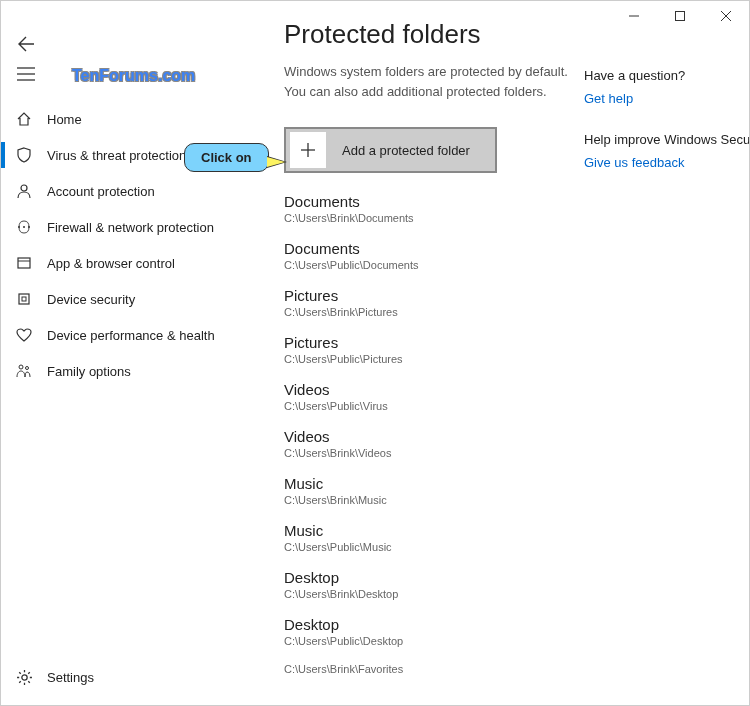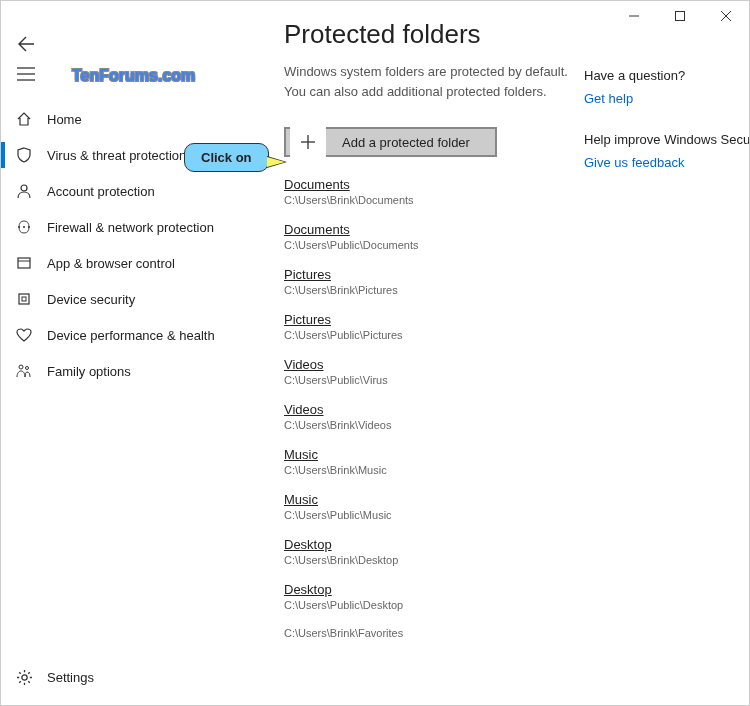--- a/index.html
+++ b/index.html
@@ -25,27 +25,27 @@
     .page-title { font-size: 26px; font-weight: 400; color: #222; margin-bottom: 12px; }
     .description { font-size: 13px; color: #555; width: 300px; line-height: 1.5; }
     
     .content-row { display: flex; align-items: flex-start; }
     .content-left { flex: 0 0 300px; }
     .content-right { flex: 0 0 auto; padding-top: 6px; }
     
     .right-heading { font-size: 13px; color: #222; margin-bottom: 8px; }
     .right-link { font-size: 13px; color: #0066cc; cursor: pointer; display: block; margin-bottom: 26px; }
     
-    .add-button { margin-top: 26px; margin-bottom: 20px; width: 213px; height: 30px; background: #ccc; border: 2px solid #888; display: flex; align-items: center; padding: 4px; cursor: pointer; }
+    .add-button { margin-top: 26px; margin-bottom: 20px; width: 213px; height: 46px; background: #ccc; border: 2px solid #888; display: flex; align-items: center; padding: 4px; cursor: pointer; }
     .add-plus-box { width: 36px; height: 36px; background: #fff; display: flex; align-items: center; justify-content: center; margin-right: 16px; }
     .add-label { font-size: 13px; color: #222; }
     
     .folder-list { }
     .folder-item { margin-bottom: 16px; cursor: pointer; }
-    .folder-name { font-size: 13px; color: #222; margin-bottom: 2px; text-decoration: underline; }
+    .folder-name { font-size: 15px; color: #222; margin-bottom: 2px; }
     .folder-path { font-size: 11px; color: #666; }
     
     .callout { position: absolute; top: 142px; left: 183px; z-index: 10; }
     .callout-body { background: #7dd3fc; border: 1px solid #333; border-radius: 10px; padding: 6px 16px; font-size: 13px; font-weight: bold; color: #222; position: relative; }
     .callout-arrow { position: absolute; top: 12px; right: -19px; width: 0; height: 0; border-top: 6px solid transparent; border-bottom: 6px solid transparent; border-left: 20px solid #333; }
     .callout-arrow::after { content: ""; position: absolute; top: -5px; left: -20px; width: 0; height: 0; border-top: 5px solid transparent; border-bottom: 5px solid transparent; border-left: 18px solid #fcf362; }
     
     .watermark { position: absolute; top: 66px; left: 71px; font-size: 16px; font-weight: bold; color: #3b82f6; text-shadow: -1px -1px 0 #888, 1px -1px 0 #888, -1px 1px 0 #888, 1px 1px 0 #888; z-index: 5; pointer-events: none; }
   </style>
 </head>

